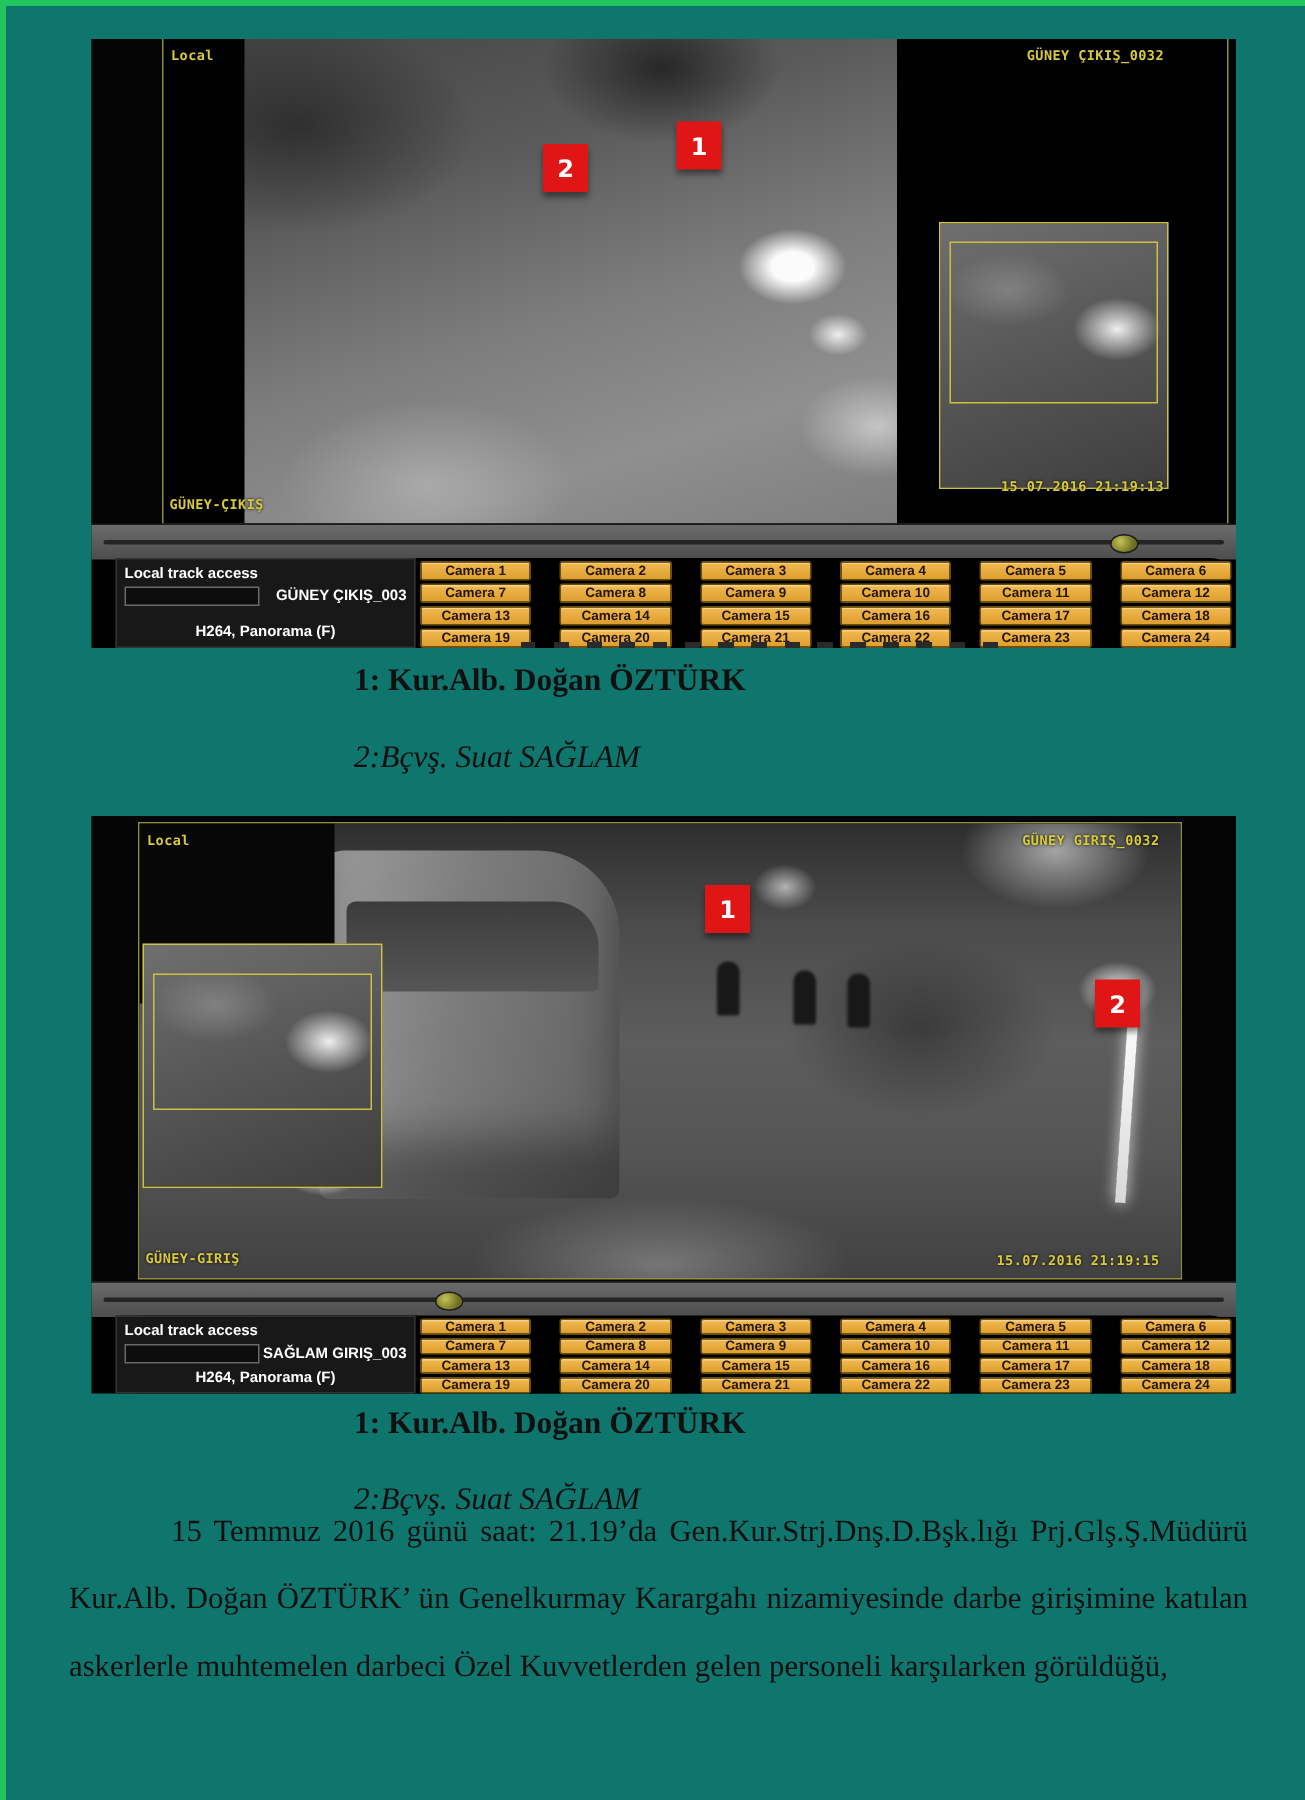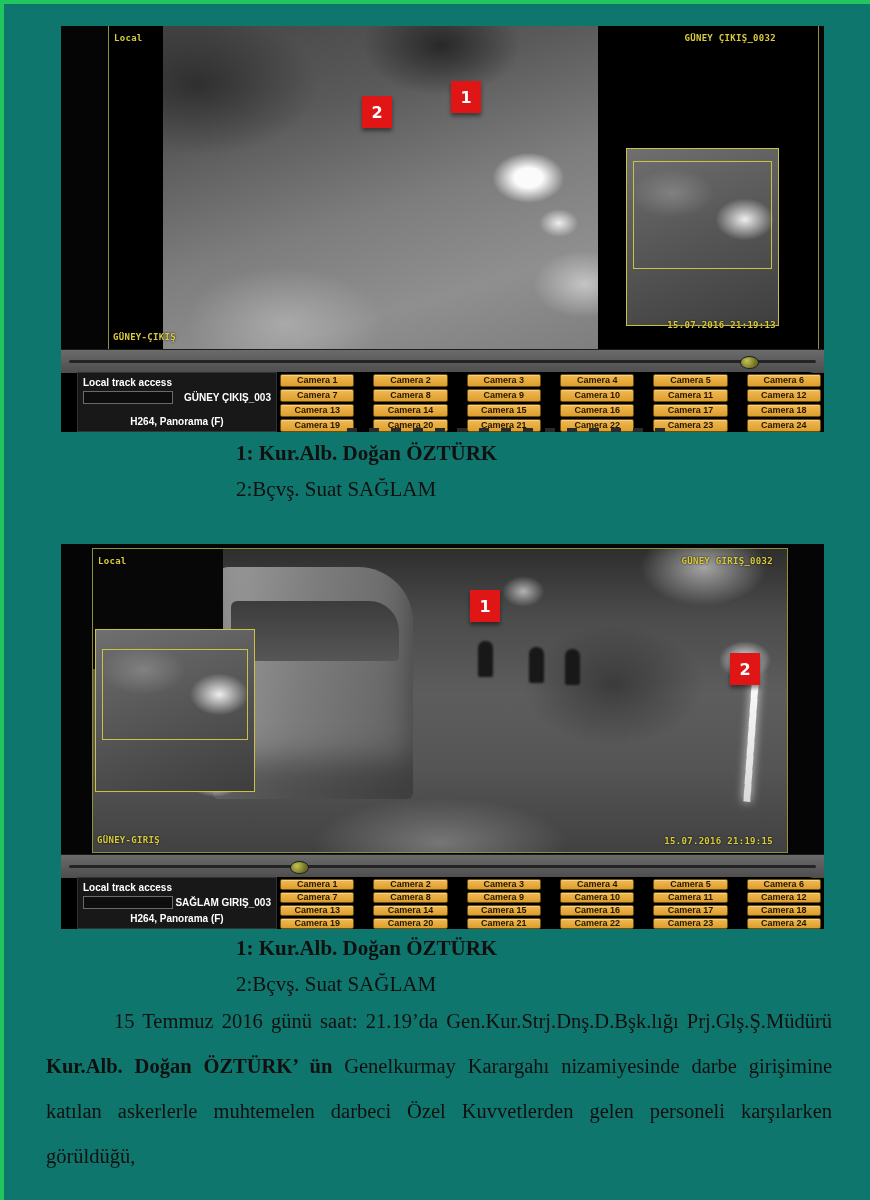--- a/index.html
+++ b/index.html
@@ -118,27 +118,27 @@
   .cam-btn { background:linear-gradient(#f2ba52,#dd9e2d); border:1px solid #6b4f0e;
     border-radius:2px; color:#241700; font:bold 9px "Liberation Sans", sans-serif;
     text-align:center; height:11px; line-height:11px;
     box-shadow:inset 0 1px 0 rgba(255,255,255,.35); }
   #cctv2 .cam-btn { height:9px; line-height:9px; }
   .dashes { position:absolute; bottom:0; left:270px; width:330px; height:4px;
     background:repeating-linear-gradient(90deg,#2a2a2a 0 10px, transparent 10px 22px); }
 
   
   .caption { position:absolute; left:232px; color:#101010; font-size:21px; line-height:22px; }
-  .caption .cap-line + .cap-line { margin-top:14px; }
+  .caption .cap-line + .cap-line { margin-top:29px;font-style:italic; }
   .caption .bold { font-weight:bold; }
   #caption1 { top:438px; }
   #caption2 { top:933px; }
   .para { position:absolute; left:42px; top:995px; width:786px; margin:0;
     font-size:20.5px; line-height:45px; text-align:justify; text-indent:68px; color:#101010; }
-  .para b { font-weight:bold; }
+  .para b { font-weight:normal; }
 </style>
 </head>
 <body>
 
 <div class="page">
 
   <section class="cctv" id="cctv1">
     <div class="video">
       <div class="inner-frame">
         <div class="footage"></div>

